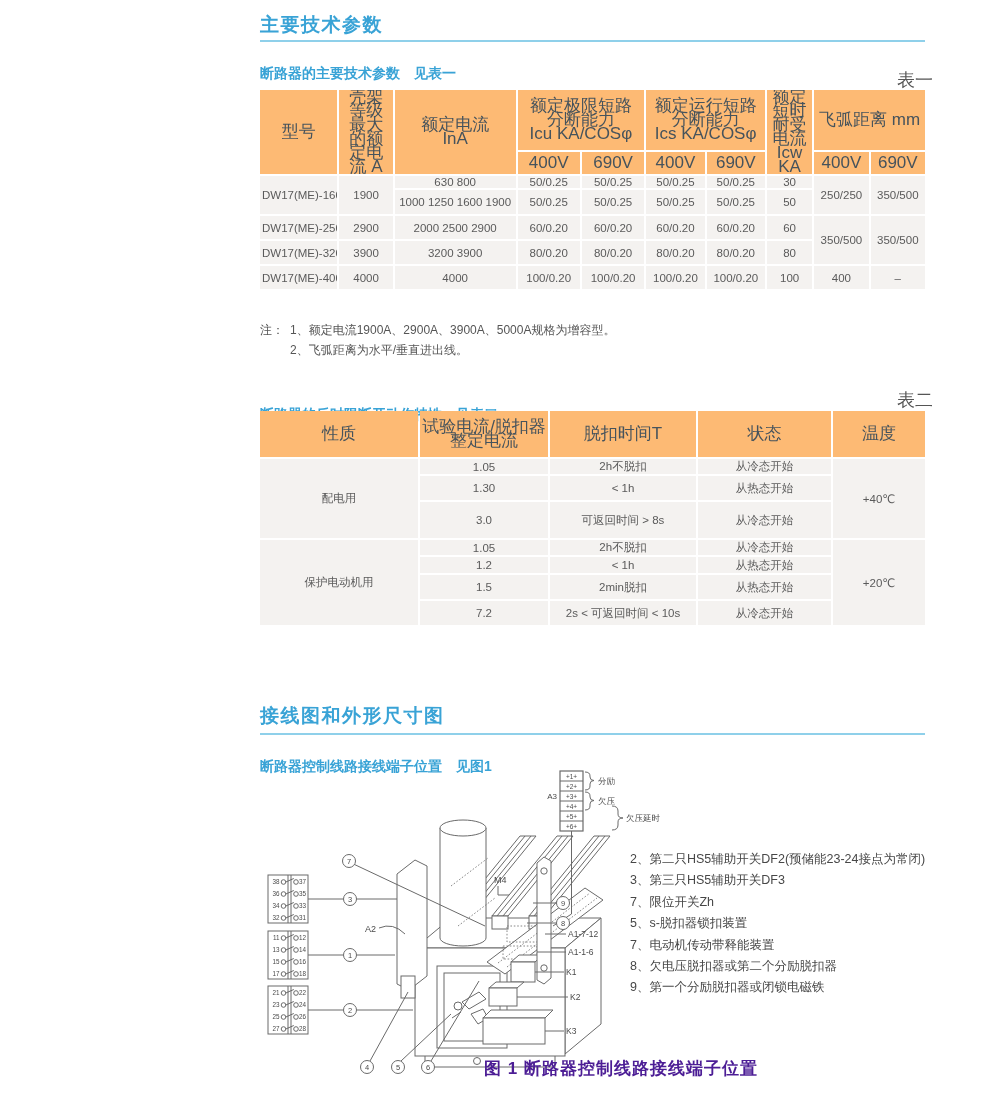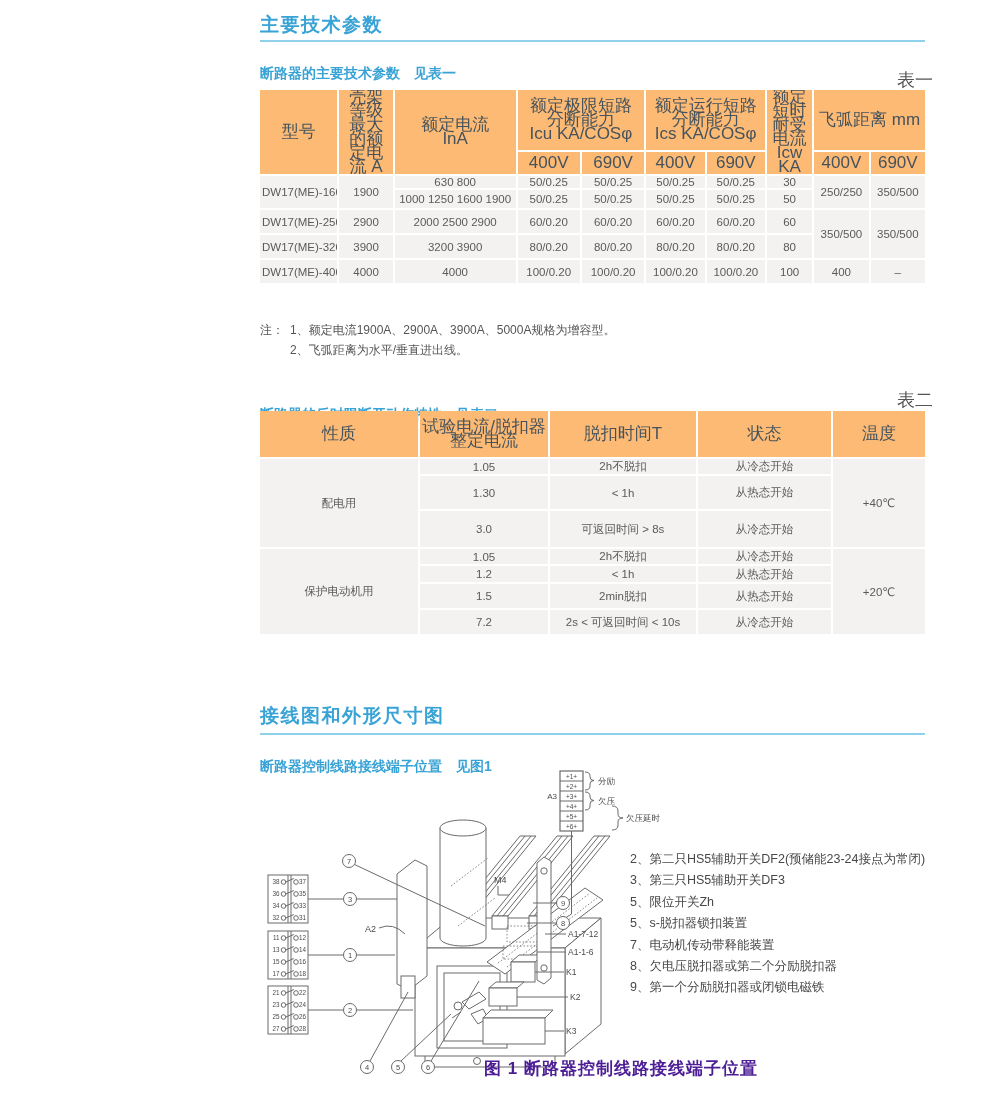--- a/index.html
+++ b/index.html
@@ -79,21 +79,21 @@
       <td>630 800</td>
       <td>50/0.25</td>
       <td>50/0.25</td>
       <td>50/0.25</td>
       <td>50/0.25</td>
       <td>30</td>
       <td rowspan="2">250/250</td>
       <td rowspan="2">350/500</td>
     </tr>
     <tr>
-      <td style="height:18px">1000 1250 1600 1900</td>
+      <td style="height:24px">1000 1250 1600 1900</td>
       <td>50/0.25</td>
       <td>50/0.25</td>
       <td>50/0.25</td>
       <td>50/0.25</td>
       <td>50</td>
     </tr>
     <tr>
       <td style="height:23px">DW17(ME)-2505</td>
       <td>2900</td>
       <td>2000 2500 2900</td>
@@ -164,21 +164,21 @@
   </thead>
   <tbody>
     <tr>
       <td rowspan="3" style="height:24px">配电用</td>
       <td>1.05</td>
       <td>2h不脱扣</td>
       <td>从冷态开始</td>
       <td rowspan="3">+40℃</td>
     </tr>
     <tr>
-      <td style="height:33px">1.30</td>
+      <td style="height:24px">1.30</td>
       <td>&lt; 1h</td>
       <td>从热态开始</td>
     </tr>
     <tr>
       <td style="height:36px">3.0</td>
       <td>可返回时间 &gt; 8s</td>
       <td>从冷态开始</td>
     </tr>
     <tr>
       <td rowspan="4" style="height:24px">保护电动机用</td>
@@ -412,20 +412,20 @@
     <text x="110" y="166" font-size="9">A2</text>
     <path class="ln" d="M124,162 Q138,156 150,168"></path>
     <text x="239" y="117" font-size="9">M4</text>
     <path class="ln" d="M243,120 V129 H254"></path>
   </g>
 </svg>
 
 <div class="abs legend" style="left:630px;top:849px;width:330px">
   <div>2、第二只HS5辅助开关DF2(预储能23-24接点为常闭)</div>
   <div>3、第三只HS5辅助开关DF3</div>
-  <div>5、限位开关Zh</div>
+  <div>7、限位开关Zh</div>
   <div>5、s-脱扣器锁扣装置</div>
   <div>7、电动机传动带释能装置</div>
   <div>8、欠电压脱扣器或第二个分励脱扣器</div>
   <div>9、第一个分励脱扣器或闭锁电磁铁</div>
 </div>
 
 <div class="abs figcap" style="left:484px;top:1057px">图 1  断路器控制线路接线端子位置</div>
 
 </body></html>

